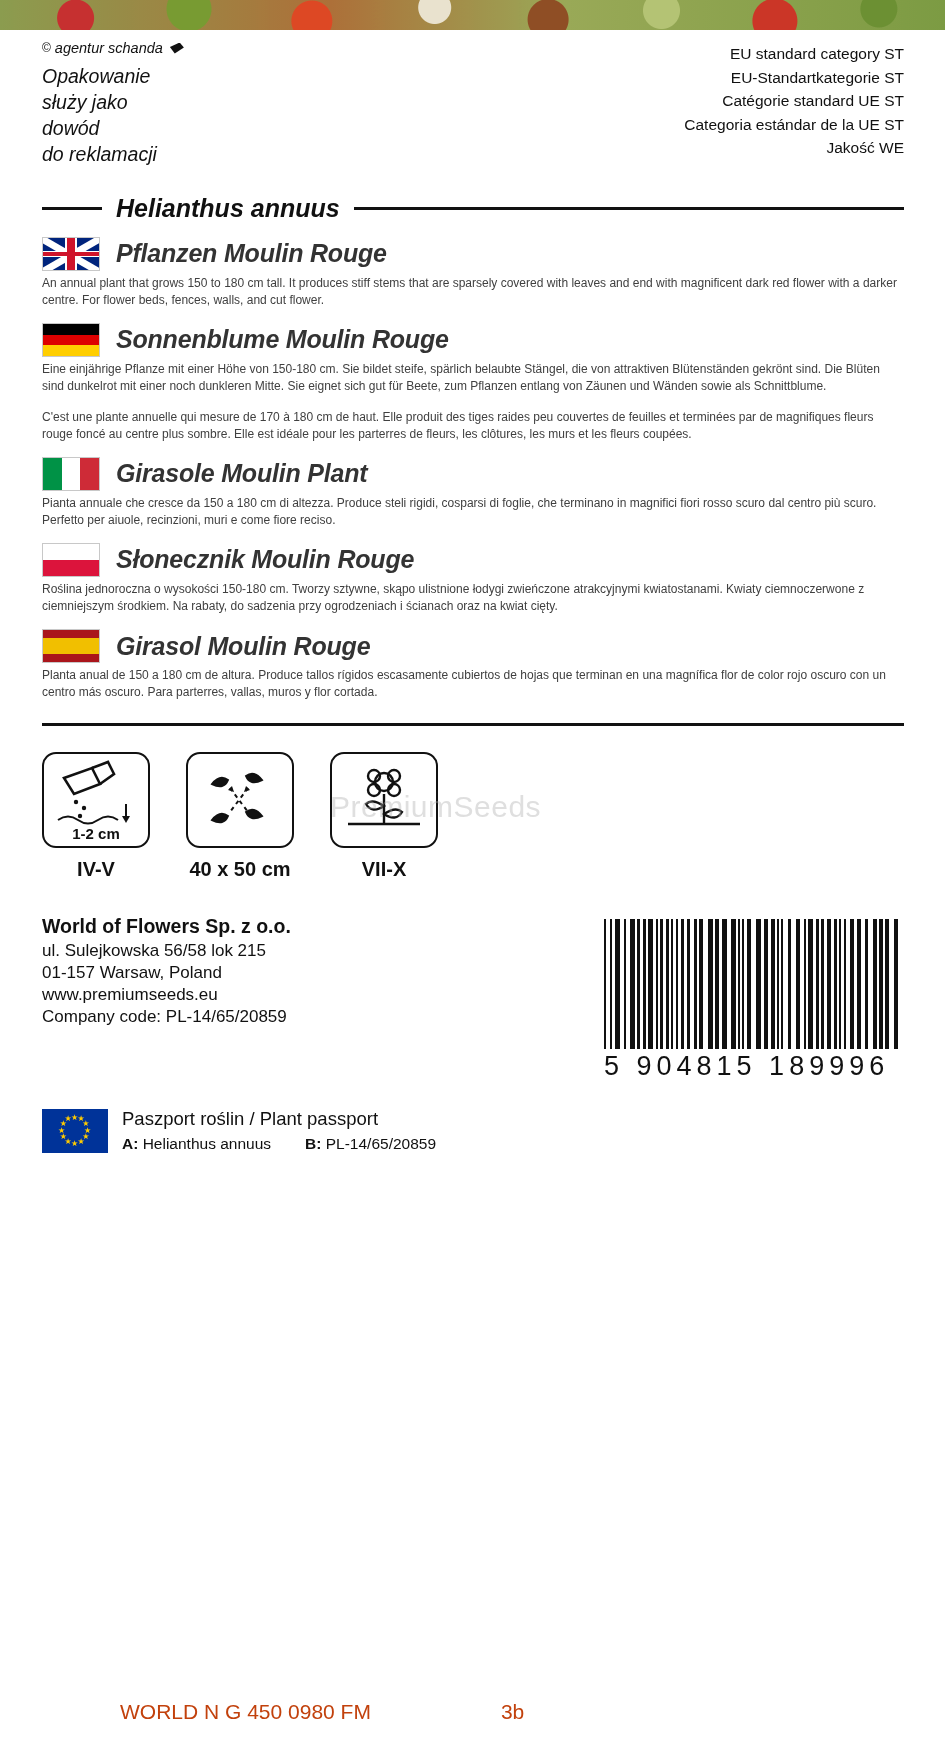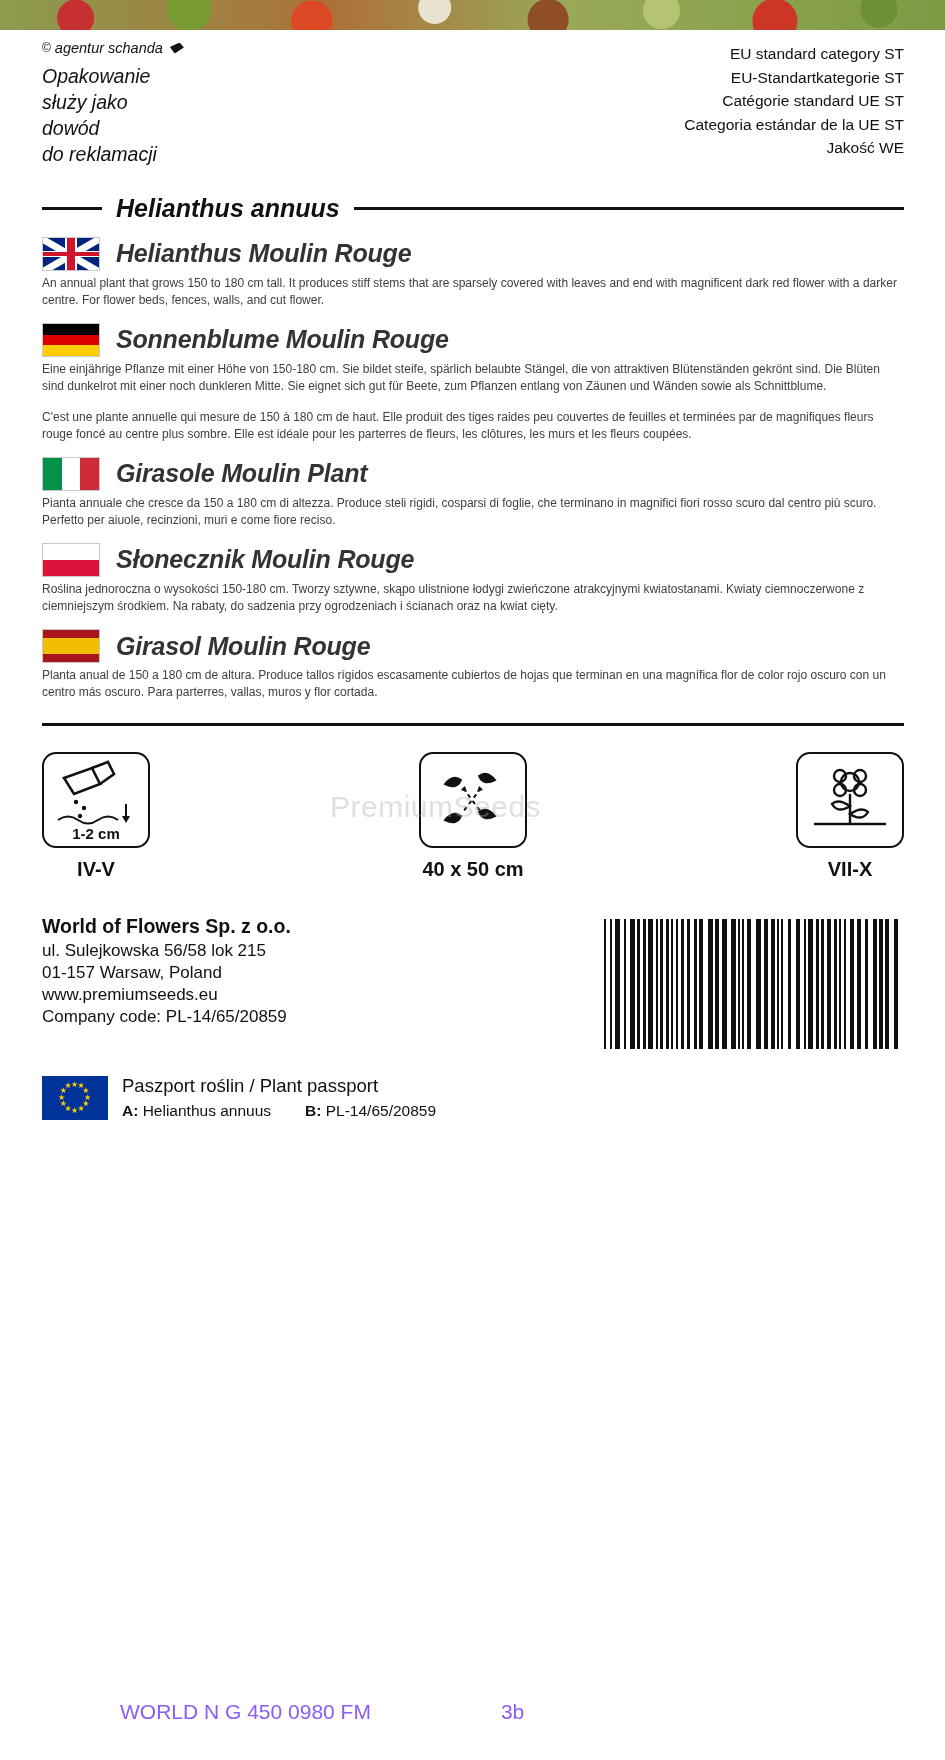--- a/index.html
+++ b/index.html
@@ -200,21 +200,21 @@
   
   .divider {
     height: 3px;
     background: #111;
     margin-top: 22px;
   }
 
   
   .picto-row {
     display: flex;
-    justify-content: space-between;
+    justify-content: flex-start;
     gap: 36px;
     margin-top: 26px;
   }
   .picto {
     width: 108px;
     text-align: center;
   }
   .picto-box {
     width: 108px;
     height: 96px;
@@ -311,21 +311,21 @@
 
   
   .bottom-line {
     position: absolute;
     left: 0; right: 0;
     bottom: 36px;
     display: flex;
     gap: 130px;
     padding-left: 120px;
     font-size: 21px;
-    color: #8b5cf6;
+    color: #c2410c;
   }
 
   
   .watermark {
     position: absolute;
     left: 330px;
     top: 760px;
     font-size: 30px;
     color: rgba(170,170,170,0.38);
     letter-spacing: 0.5px;
@@ -369,35 +369,35 @@
     </div>
 
     <div class="lang">
       <div class="lang-head">
         <div class="flag uk">
           <div class="uk-diag">
             <span class="d1"></span>
               <span class="d2"></span>
           </div>
         </div>
-        <div class="lang-title">Helianthus Moulin Rouge</div>
+        <div class="lang-title">Pflanzen Moulin Rouge</div>
       </div>
       <div class="lang-body">An annual plant that grows 150 to 180 cm tall. It produces stiff stems that are sparsely covered with leaves and end with magnificent dark red flower with a darker centre. For flower beds, fences, walls, and cut flower.</div>
     </div>
 
     <div class="lang">
       <div class="lang-head">
         <div class="flag de"></div>
         <div class="lang-title">Sonnenblume Moulin Rouge</div>
       </div>
       <div class="lang-body">Eine einjährige Pflanze mit einer Höhe von 150-180 cm. Sie bildet steife, spärlich belaubte Stängel, die von attraktiven Blütenständen gekrönt sind. Die Blüten sind dunkelrot mit einer noch dunkleren Mitte. Sie eignet sich gut für Beete, zum Pflanzen entlang von Zäunen und Wänden sowie als Schnittblume.</div>
     </div>
 
     <div class="lang">
-      <div class="lang-body">C'est une plante annuelle qui mesure de 150 à 180 cm de haut. Elle produit des tiges raides peu couvertes de feuilles et terminées par de magnifiques fleurs rouge foncé au centre plus sombre. Elle est idéale pour les parterres de fleurs, les clôtures, les murs et les fleurs coupées.</div>
+      <div class="lang-body">C'est une plante annuelle qui mesure de 170 à 180 cm de haut. Elle produit des tiges raides peu couvertes de feuilles et terminées par de magnifiques fleurs rouge foncé au centre plus sombre. Elle est idéale pour les parterres de fleurs, les clôtures, les murs et les fleurs coupées.</div>
     </div>
 
     <div class="lang">
       <div class="lang-head">
         <div class="flag it"></div>
         <div class="lang-title">Girasole Moulin Plant</div>
       </div>
       <div class="lang-body">Pianta annuale che cresce da 150 a 180 cm di altezza. Produce steli rigidi, cosparsi di foglie, che terminano in magnifici fiori rosso scuro dal centro più scuro. Perfetto per aiuole, recinzioni, muri e come fiore reciso.</div>
     </div>
 
@@ -527,20 +527,21 @@
             <i style="width: 2px; margin-right: 3px;"></i>
             <i style="width: 2px; margin-right: 4px;"></i>
             <i style="width: 4px; margin-right: 3px;"></i>
             <i style="width: 4px; margin-right: 4px;"></i>
             <i style="width: 3px; margin-right: 5px;"></i>
             <i style="width: 4px; margin-right: 2px;"></i>
             <i style="width: 4px; margin-right: 2px;"></i>
             <i style="width: 4px; margin-right: 5px;"></i>
             <i style="width: 4px; margin-right: 3px;"></i>
           </div>
+        <div class="barcode-digits">5 904815 189996</div>
       </div>
     </div>
 
     <div class="passport">
       <div class="eu-flag" id="euflag">
           <span class="star" style="left: 29px; top: 5px;">★</span>
           <span class="star" style="left: 35.5px; top: 6.74167px;">★</span>
           <span class="star" style="left: 40.2583px; top: 11.5px;">★</span>
           <span class="star" style="left: 42px; top: 18px;">★</span>
           <span class="star" style="left: 40.2583px; top: 24.5px;">★</span>

